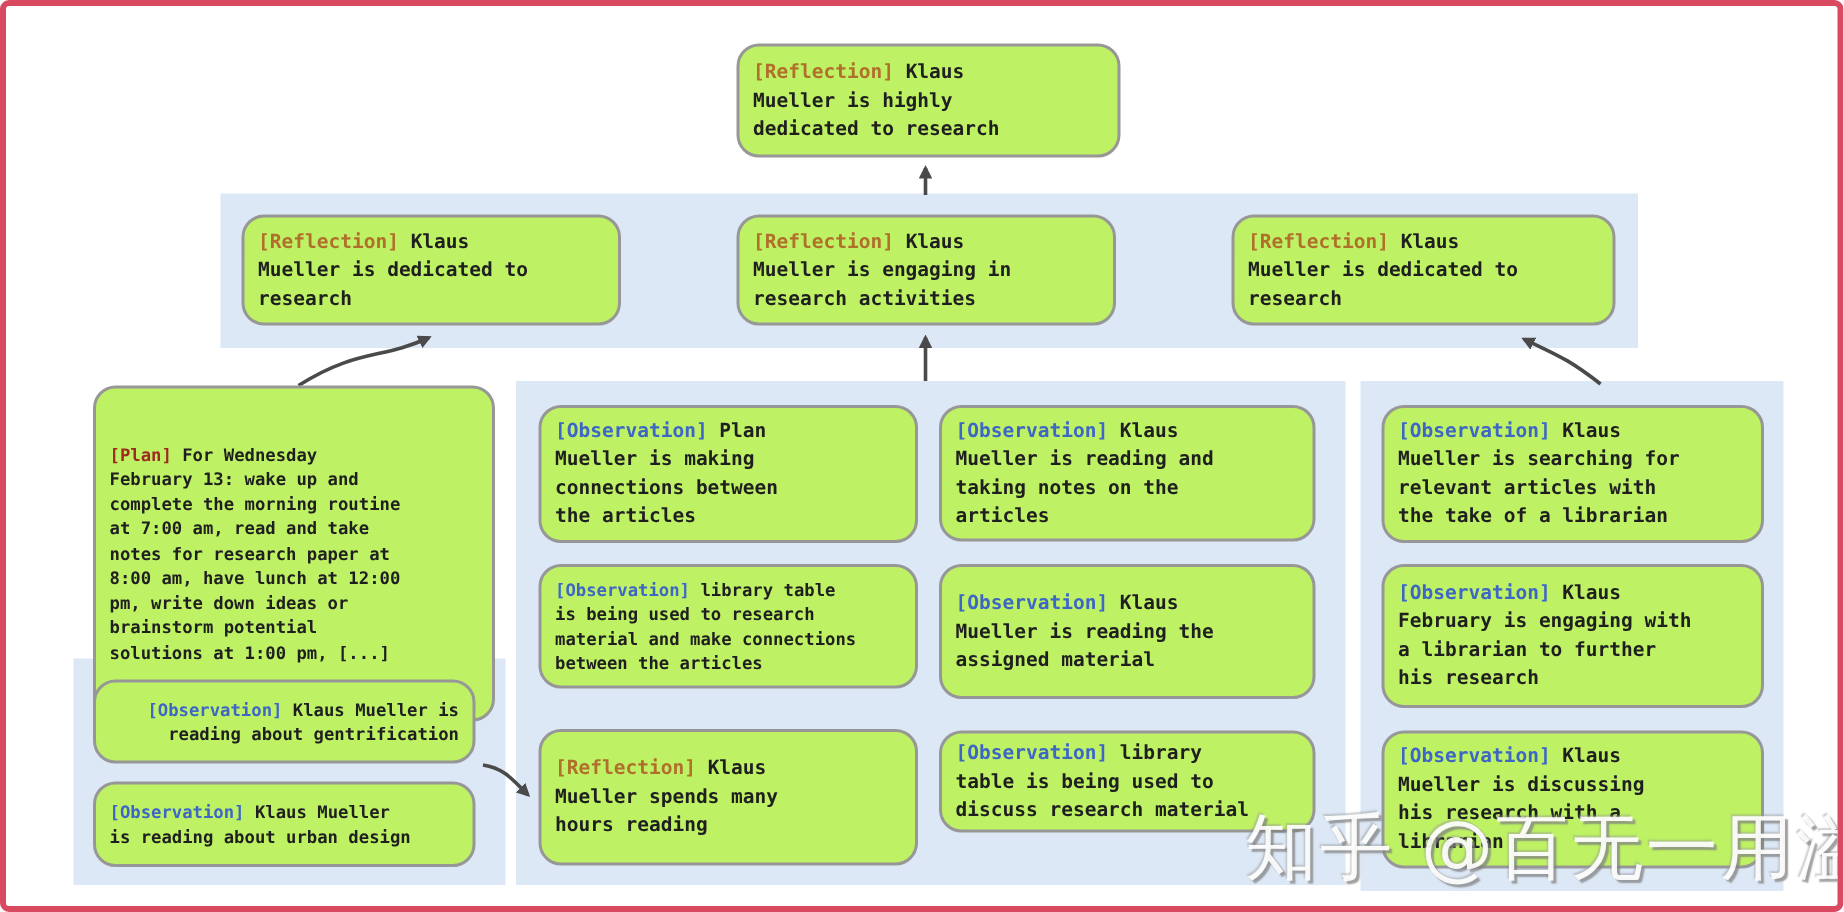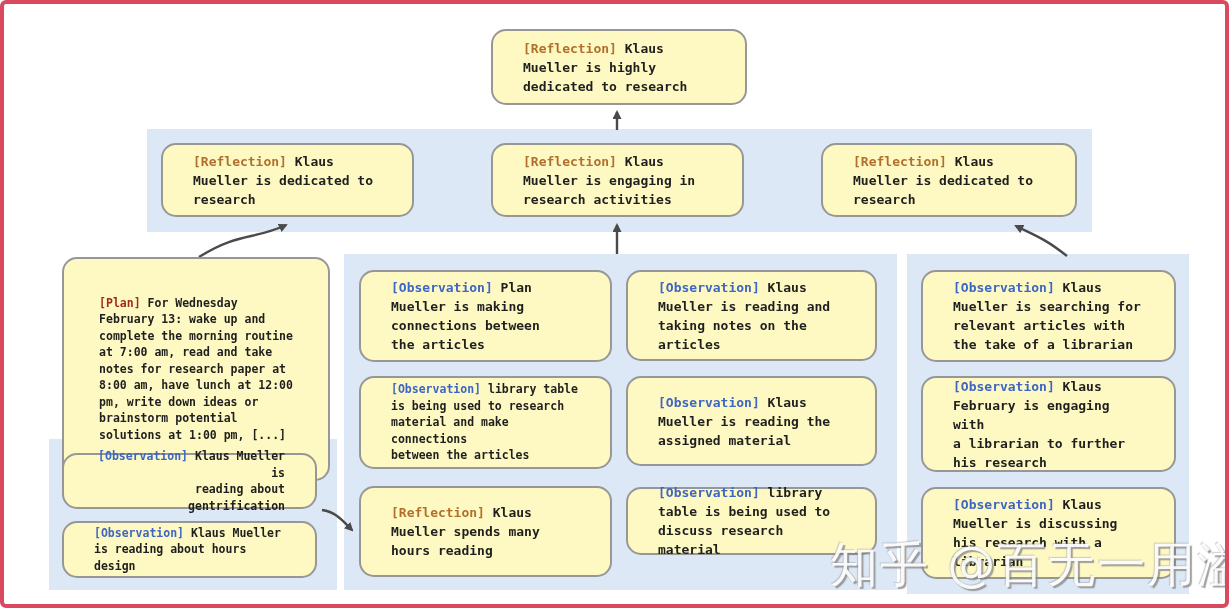--- a/index.html
+++ b/index.html
@@ -13,42 +13,42 @@
     border:4px solid var(--frame); border-radius:6px; box-sizing:border-box;
     overflow:hidden; font-family:"DejaVu Sans Mono","Liberation Mono",monospace;
   }
   .band{position:absolute; background:var(--band); z-index:1;}
   .bd-refl{left:143px; top:125px; width:945px; height:103px;}
   .bd-left{left:45px;  top:435px; width:288px; height:151px;}
   .bd-mid {left:340px; top:250px; width:553px; height:336px;}
   .bd-right{left:903px;top:250px; width:282px; height:340px;}
 
   .node{
-    position:absolute; z-index:3; background:#fef9c3;
+    position:absolute; z-index:3; background:#bef264;
     border:2px solid var(--box-border); border-radius:15px;
     display:flex; flex-direction:column; justify-content:center;
-    box-sizing:border-box; padding:6px 30px;
+    box-sizing:border-box; padding:6px 9px;
   }
   .node .txt{
     white-space:pre-line; font-weight:700; color:var(--text);
     font-size:13px; line-height:19px;
   }
   .node.small .txt{font-size:11.5px; line-height:16.5px;}
   .tag{font-weight:700;}
   .t-refl{color:var(--reflection);} .t-obs{color:var(--observation);} .t-plan{color:var(--plan);}
 
   .b-top   {left:487px; top:25px;  width:256px; height:76px;}
   .b-rl    {left:157px; top:139px; width:253px; height:74px;}
   .b-rm    {left:487px; top:139px; width:253px; height:74px;}
   .b-rr    {left:817px; top:139px; width:256px; height:74px;}
-  .b-plan  {left:58px;  top:253px; width:268px; height:224px;align-items:center;}
+  .b-plan  {left:58px;  top:253px; width:268px; height:224px;}
   .b-gent  {left:58px;  top:449px; width:255px; height:56px;text-align:right;}
   .b-urban {left:58px;  top:517px; width:255px; height:57px;}
   .b-conn  {left:355px; top:266px; width:253px; height:92px;}
-  .b-libres{left:355px; top:372px; width:253px; height:93px;}
+  .b-libres{left:355px; top:372px; width:253px; height:83px;}
   .b-hours {left:355px; top:482px; width:253px; height:91px;}
   .b-notes {left:622px; top:266px; width:251px; height:91px;}
   .b-assig {left:622px; top:372px; width:251px; height:90px;}
   .b-libdis{left:622px; top:483px; width:251px; height:68px;}
   .b-search{left:917px; top:266px; width:255px; height:92px;}
   .b-engag {left:917px; top:372px; width:255px; height:96px;}
   .b-discus{left:917px; top:483px; width:255px; height:92px;}
 
   svg.arrows{position:absolute; left:0; top:0; z-index:2; pointer-events:none;}
   svg.arrows path.a{stroke:var(--arrow); stroke-width:2.4; fill:none;}
@@ -121,21 +121,21 @@
 solutions at 1:00 pm, [...]</span></div>
   </div>
 
   <div class="node b-gent small">
     <div class="txt"><span class="tag t-obs">[Observation]</span> <span>Klaus Mueller is
 reading about gentrification</span></div>
   </div>
 
   <div class="node b-urban small">
     <div class="txt"><span class="tag t-obs">[Observation]</span> <span>Klaus Mueller
-is reading about hours design</span></div>
+is reading about urban design</span></div>
   </div>
 
   <div class="node b-conn">
     <div class="txt"><span class="tag t-obs">[Observation]</span> <span>Plan
 Mueller is making
 connections between
 the articles</span></div>
   </div>
 
   <div class="node b-libres small">

